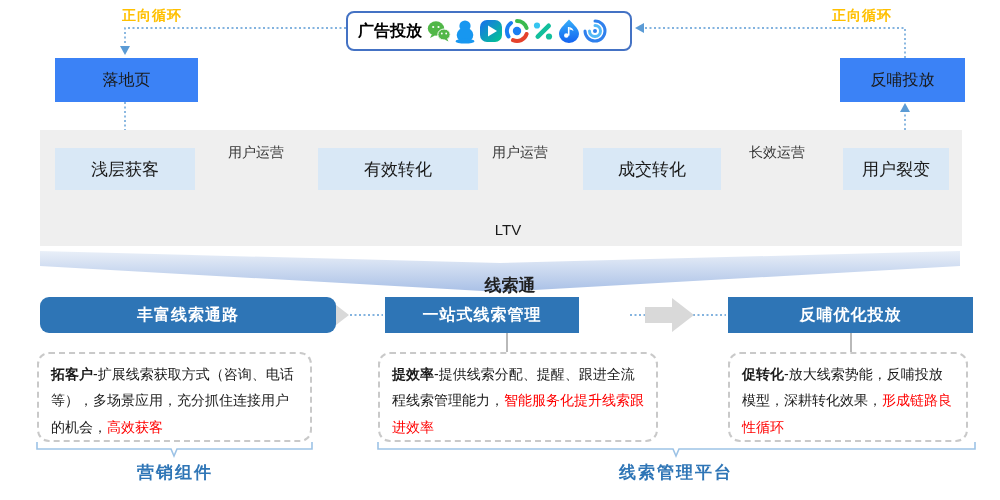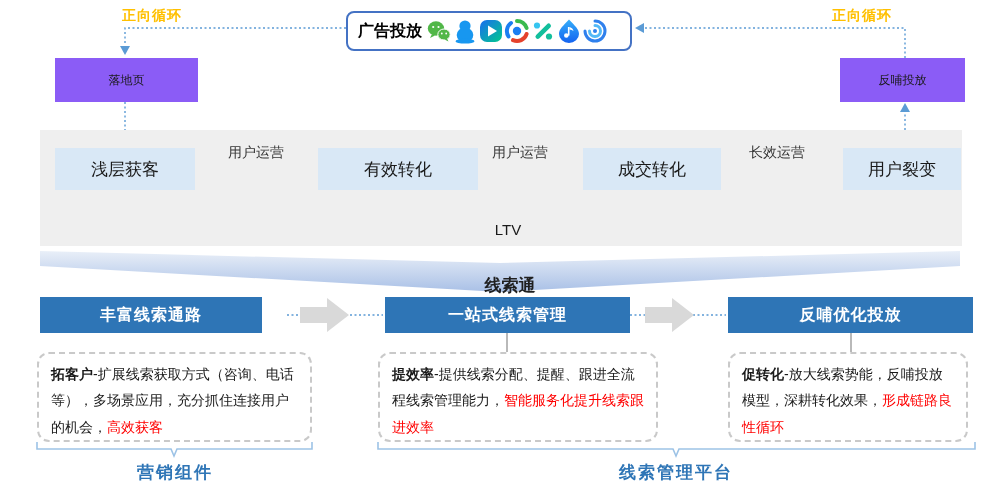--- a/index.html
+++ b/index.html
@@ -16,45 +16,45 @@
   
   .ad-box{
     left:346px;top:11px;width:286px;height:40px;background:#fff;
     border:2px solid #4472C4;border-radius:8px;box-sizing:border-box;
     display:flex;align-items:center;padding:0 6px 0 10px;gap:0;
   }
   .ad-label{font-size:16px;font-weight:bold;color:#000;margin-right:4px;white-space:nowrap;}
   .appicon{width:26px;height:26px;flex:0 0 auto;}
 
   
-  .side-box{background:#8b5cf6;font-size:12px;color:#1a1a1a;}
+  .side-box{background:#3b82f6;font-size:16px;color:#1a1a1a;}
   .landing-box{left:55px;top:58px;width:143px;height:44px;}
   .feedback-box{left:840px;top:58px;width:125px;height:44px;}
 
   
   .gray-band{left:40px;top:130px;width:922px;height:116px;background:#EFEFEF;}
   .stage{top:148px;height:42px;background:#D9E8F6;font-size:17px;color:#1a1a1a;}
   .stage0{left:55px;width:140px;}
   .stage1{left:318px;width:160px;}
   .stage2{left:583px;width:138px;}
-  .stage3{left:843px;width:118px;}
+  .stage3{left:843px;width:106px;}
   .arrow-label{top:144px;width:90px;text-align:center;font-size:14px;color:#333;}
   .al0{left:211px;} .al1{left:475px;} .al2{left:732px;}
   .ltv-label{left:468px;top:221px;width:80px;text-align:center;font-size:15px;color:#1a1a1a;}
 
   
   .chevron-label{left:410px;top:274px;width:200px;text-align:center;font-size:17px;font-weight:bold;color:#1f1f1f;}
 
   
   .pillar-header{
     top:297px;height:36px;background:#2E75B6;color:#fff;
     font-size:16px;font-weight:bold;letter-spacing:1px;
   }
-  .ph0{left:40px;width:222px;}
-  .ph1{left:385px;width:245px;}
+  .ph0{left:40px;width:296px;border-radius:9px;}
+  .ph1{left:385px;width:194px;}
   .ph2{left:728px;width:245px;}
 
   
   .desc-box{
     top:352px;height:90px;border:2px dashed #C9C9C9;border-radius:12px;
     box-sizing:border-box;padding:7px 12px;font-size:14px;line-height:1.88;color:#1a1a1a;
   }
   .db0{left:37px;width:275px;}
   .db1{left:378px;width:280px;}
   .db2{left:728px;width:240px;}

